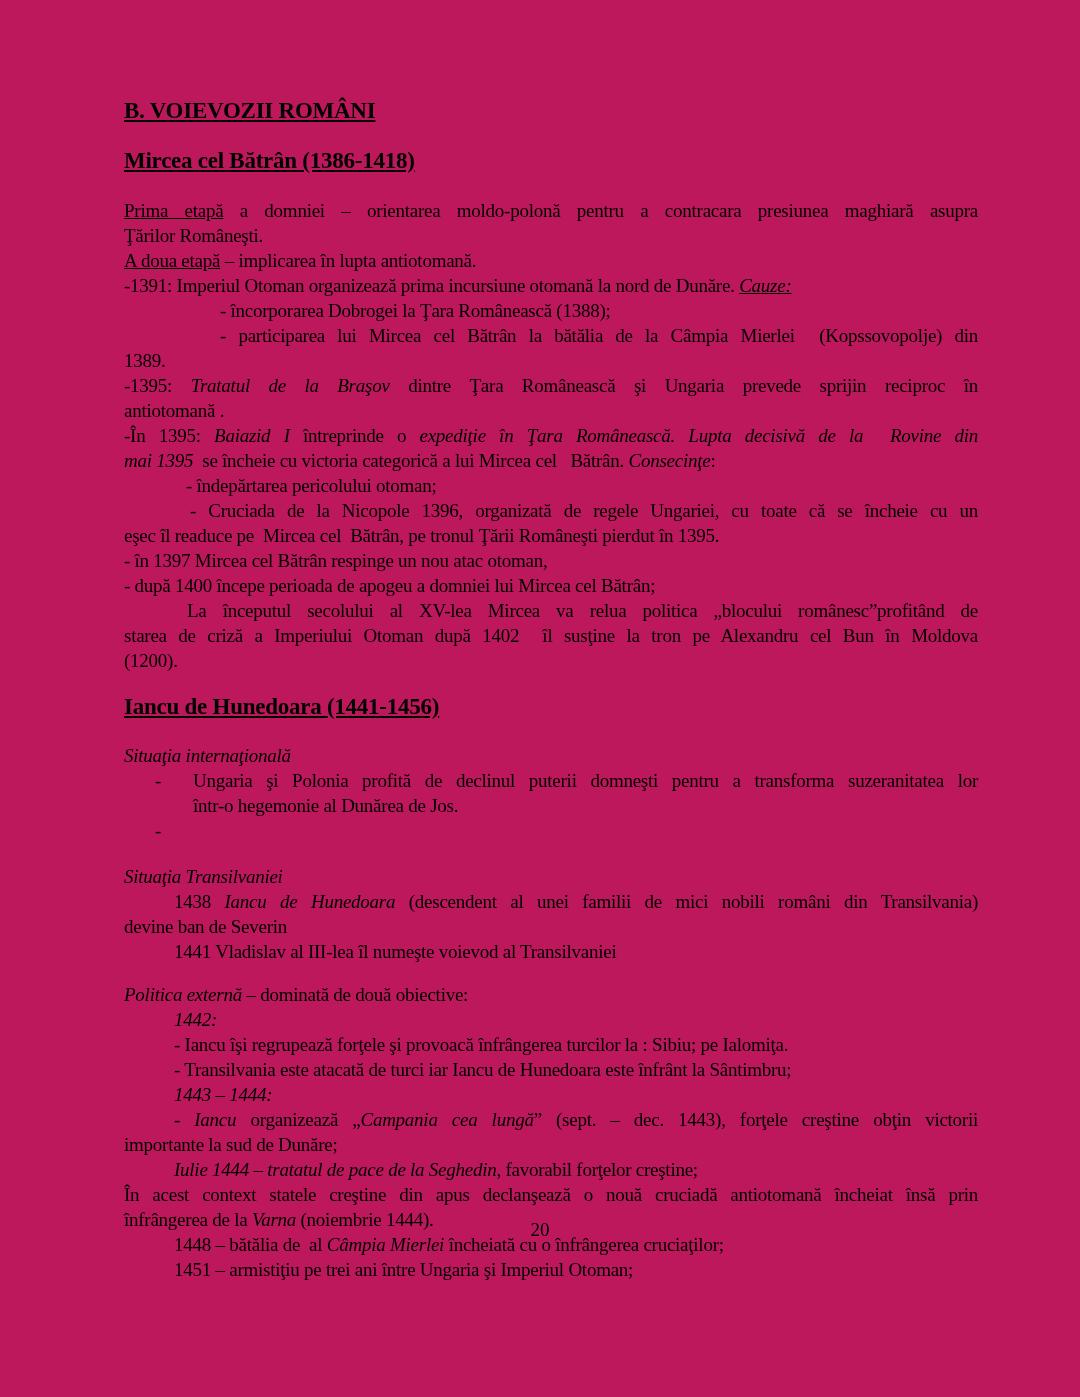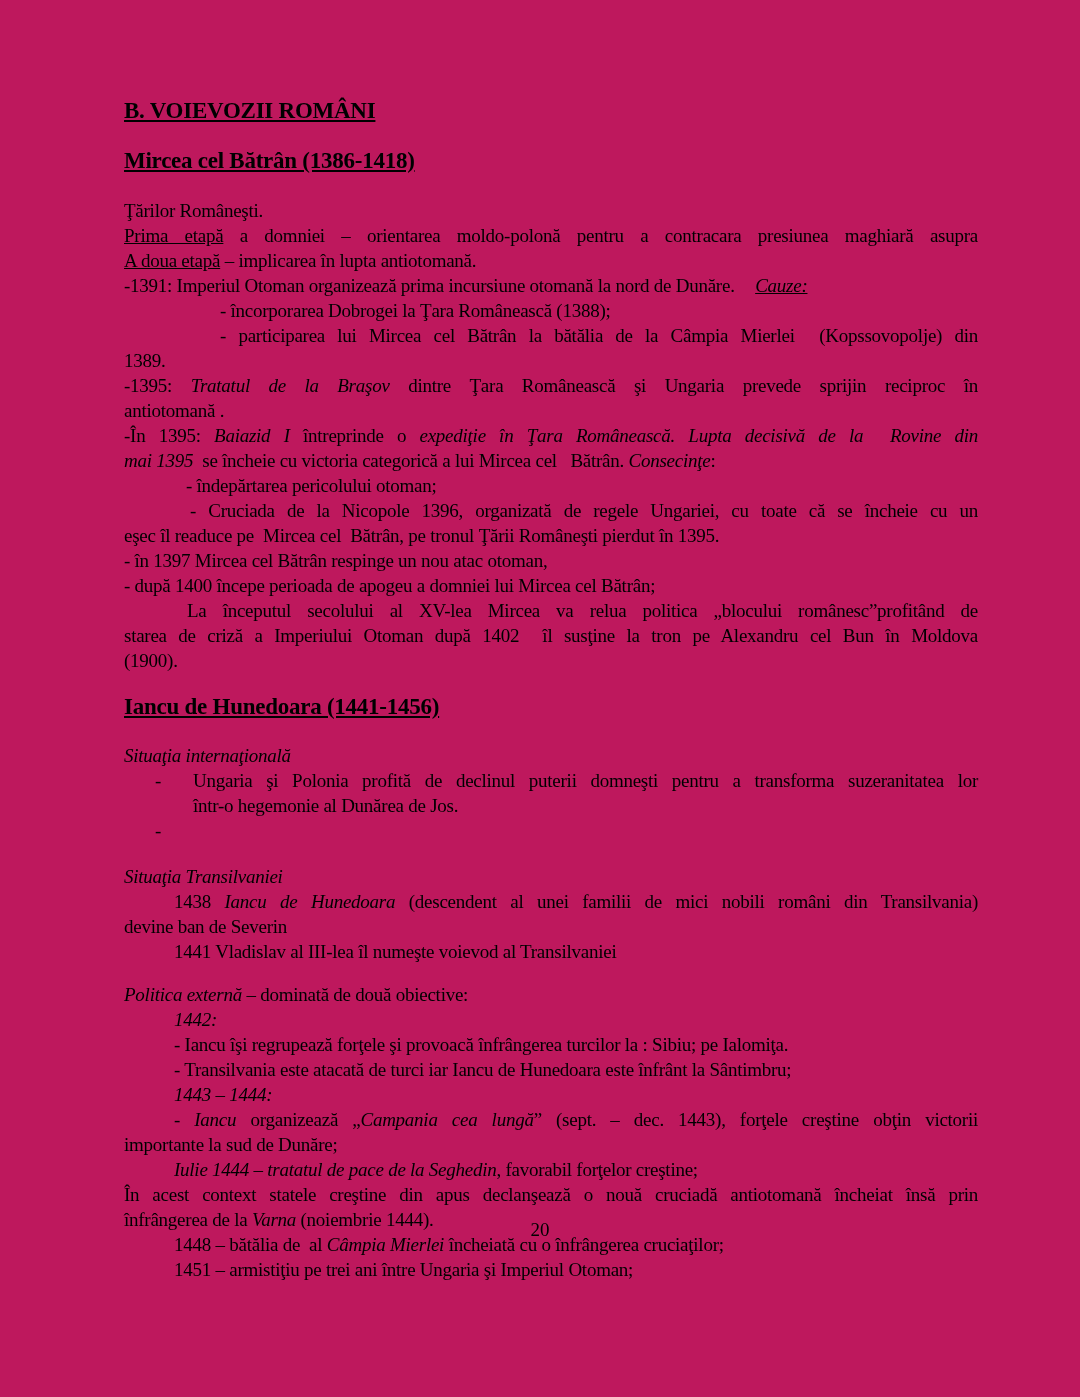--- a/index.html
+++ b/index.html
@@ -39,60 +39,60 @@
   .ind-tab   { padding-left: 50px; }
   .ind-tablg { padding-left: 63px; }
   .ind-sub   { padding-left: 62px; }
   .ind-sub2  { padding-left: 66px; }
   .ind-deep  { padding-left: 96px; }
   .ind-hang  { padding-left: 69px; }
   .marker { position: absolute; left: 31px; top: 0; }
   .fmt-n  { }
   .fmt-i  { font-style: italic; }
   .fmt-u  { text-decoration: underline; }
-  .fmt-iu { font-style: italic; text-decoration: underline; margin-left: 16px; }
+  .fmt-iu { font-style: italic; text-decoration: underline; }
   .fmt-bu { font-weight: bold; text-decoration: underline; }
   .footer {
     position: absolute;
     left: 0; right: 0;
     top: 1217px;
     height: 25px;
     line-height: 25px;
     text-align: center;
     font-size: 19px;
   }
 </style>
 </head>
 <body>
 
 <div class="page">
   <main id="doc" class="doc">
       <p class="line heading"><span class="seg fmt-bu">B. VOIEVOZII ROMÂNI</span></p>
       <div class="blank gap-full"></div>
       <p class="line heading"><span class="seg fmt-bu">Mircea cel Bătrân (1386-1418)</span></p>
       <div class="blank gap-full"></div>
+      <p class="line stretch"><span class="seg fmt-u">Prima etapă</span><span class="seg fmt-n"> a domniei – orientarea moldo-polonă pentru a contracara presiunea maghiară asupra</span></p>
       <p class="line"><span class="seg fmt-n">Ţărilor Româneşti.</span></p>
-      <p class="line stretch"><span class="seg fmt-u">Prima etapă</span><span class="seg fmt-n"> a domniei – orientarea moldo-polonă pentru a contracara presiunea maghiară asupra</span></p>
       <p class="line"><span class="seg fmt-u">A doua etapă</span><span class="seg fmt-n"> – implicarea în lupta antiotomană.</span></p>
       <p class="line"><span class="seg fmt-n">-1391: Imperiul Otoman organizează prima incursiune otomană la nord de Dunăre. </span><span class="seg fmt-iu">Cauze:</span></p>
       <p class="line ind-deep"><span class="seg fmt-n">- încorporarea Dobrogei la Ţara Românească (1388);</span></p>
       <p class="line ind-deep stretch"><span class="seg fmt-n">- participarea lui Mircea cel Bătrân la bătălia de la Câmpia Mierlei&nbsp; (Kopssovopolje) din</span></p>
       <p class="line"><span class="seg fmt-n">1389.</span></p>
       <p class="line stretch"><span class="seg fmt-n">-1395: </span><span class="seg fmt-i">Tratatul de la Braşov</span><span class="seg fmt-n"> dintre Ţara Românească şi Ungaria prevede sprijin reciproc în</span></p>
       <p class="line"><span class="seg fmt-n">antiotomană .</span></p>
       <p class="line stretch"><span class="seg fmt-n">-În 1395: </span><span class="seg fmt-i">Baiazid I</span><span class="seg fmt-n"> întreprinde o </span><span class="seg fmt-i">expediţie în Ţara Românească. Lupta decisivă de la&nbsp; Rovine din</span></p>
       <p class="line"><span class="seg fmt-i">mai 1395</span><span class="seg fmt-n">&nbsp; se încheie cu victoria categorică a lui Mircea cel&nbsp;&nbsp; Bătrân. </span><span class="seg fmt-i">Consecinţe</span><span class="seg fmt-n">:</span></p>
       <p class="line ind-sub"><span class="seg fmt-n">- îndepărtarea pericolului otoman;</span></p>
       <p class="line ind-sub2 stretch"><span class="seg fmt-n">- Cruciada de la Nicopole 1396, organizată de regele Ungariei, cu toate că se încheie cu un</span></p>
       <p class="line"><span class="seg fmt-n">eşec îl readuce pe&nbsp; Mircea cel&nbsp; Bătrân, pe tronul Ţării Româneşti pierdut în 1395.</span></p>
       <p class="line"><span class="seg fmt-n">- în 1397 Mircea cel Bătrân respinge un nou atac otoman,</span></p>
       <p class="line"><span class="seg fmt-n">- după 1400 începe perioada de apogeu a domniei lui Mircea cel Bătrân;</span></p>
       <p class="line ind-tablg stretch"><span class="seg fmt-n">La începutul secolului al XV-lea Mircea va relua politica „blocului românesc”profitând de</span></p>
       <p class="line stretch"><span class="seg fmt-n">starea de criză a Imperiului Otoman după 1402&nbsp; îl susţine la tron pe Alexandru cel Bun în Moldova</span></p>
-      <p class="line"><span class="seg fmt-n">(1900).</span></p>
+      <p class="line"><span class="seg fmt-n">(1200).</span></p>
       <div class="blank gap-sm21"></div>
       <p class="line heading"><span class="seg fmt-bu">Iancu de Hunedoara (1441-1456)</span></p>
       <div class="blank gap-md24"></div>
       <p class="line"><span class="seg fmt-i">Situaţia internaţională</span></p>
       <p class="line ind-hang stretch"><span class="marker">-</span><span class="seg fmt-n">Ungaria şi Polonia profită de declinul puterii domneşti pentru a transforma suzeranitatea lor</span></p>
       <p class="line ind-hang"><span class="seg fmt-n">într-o hegemonie al Dunărea de Jos.</span></p>
       <p class="line ind-hang"><span class="marker">-</span></p>
       <div class="blank gap-sm21"></div>
       <p class="line"><span class="seg fmt-i">Situaţia Transilvaniei</span></p>
       <p class="line ind-tab stretch"><span class="seg fmt-n">1438 </span><span class="seg fmt-i">Iancu de Hunedoara</span><span class="seg fmt-n"> (descendent al unei familii de mici nobili români din Transilvania)</span></p>

